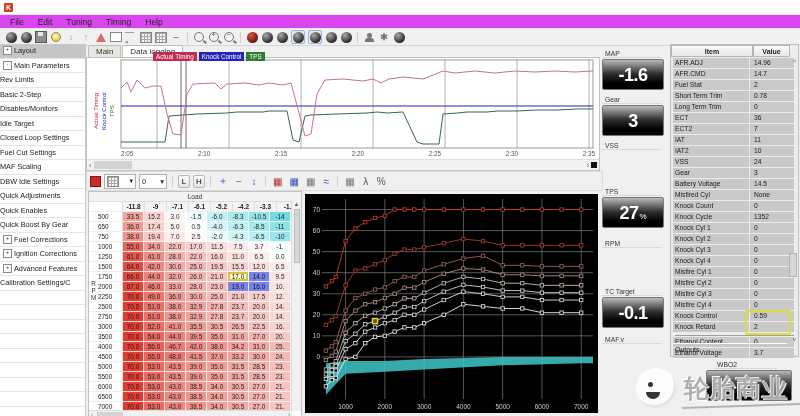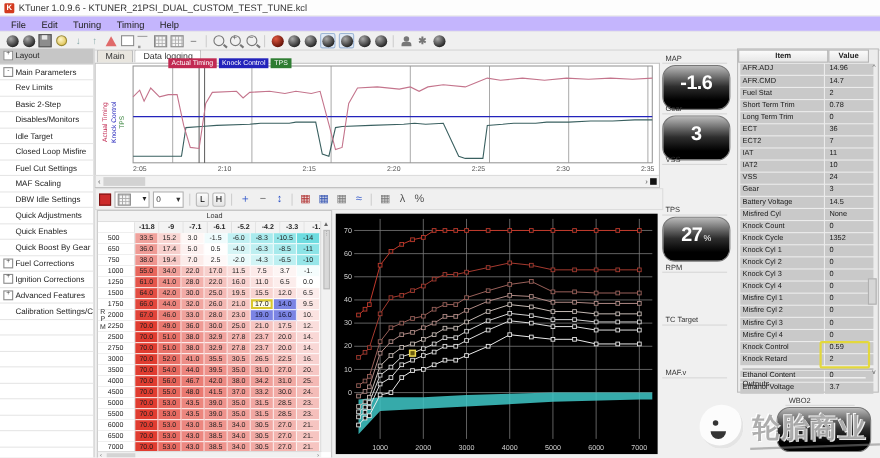--- a/index.html
+++ b/index.html
@@ -1,21 +1,21 @@
 <!DOCTYPE html>
 <html><head>
 <meta charset="utf-8">
 <style>
   html,body{margin:0;padding:0}
   body{width:800px;height:416px;position:relative;overflow:hidden;background:#f0f0f0;
        font-family:"Liberation Sans",sans-serif;font-size:8px;color:#222;-webkit-font-smoothing:antialiased}
   
   .titlebar{height:14px;background:#fdfdfd;display:flex;align-items:center;gap:4px;padding-left:4px;border-bottom:1px solid #e3e3e3;font-size:8.5px;color:#333}
   .app-ico{width:9px;height:9px;background:#d33a1f;color:#fff;font-size:7px;font-weight:bold;display:flex;align-items:center;justify-content:center;border-radius:1px}
-  .menubar{height:13px;background:#c4b5fd;display:flex;align-items:center;gap:2px;padding-left:4px;border-bottom:1px solid #e8e8e8}
+  .menubar{height:13px;background:#d946ef;display:flex;align-items:center;gap:2px;padding-left:4px;border-bottom:1px solid #e8e8e8}
   .menu-item{padding:1px 6px;font-size:8.5px;color:#222}
   .toolbar{height:16px;background:#f0f0f0;display:flex;align-items:center;gap:3px;padding-left:5px;border-bottom:1px solid #d6d6d6}
   .tb-sep{width:1px;height:11px;background:#cfcfcf;margin:0 2px}
   .ic{width:12px;height:12px;display:flex;align-items:center;justify-content:center;font-size:9px;color:#555}
   .sph{width:11px;height:11px;border-radius:50%;background:radial-gradient(circle at 35% 30%,#a9a9a9,#1e1e1e 78%)}
   .sph-red{background:radial-gradient(circle at 35% 30%,#e0573f,#5d0f06 78%)}
   .pressed{border:1px solid #9db6d6;background:#dfe9f5;border-radius:2px}
   .disk{width:10px;height:10px;background:#8d8d8d;border:1px solid #555;position:relative}
   .disk:after{content:"";position:absolute;left:2px;top:0;width:5px;height:4px;background:#e7e7e7}
   .bulb{width:8px;height:8px;border-radius:50%;background:radial-gradient(circle at 40% 35%,#fff6c8,#d8b73a);border:1px solid #9a8a34}
@@ -27,21 +27,21 @@
   .person{width:5px;height:5px;border-radius:50%;background:#777;position:relative;margin-bottom:4px}
   .person:after{content:"";position:absolute;top:5px;left:-2px;width:9px;height:4px;background:#777;border-radius:3px 3px 0 0}
   .grid-ic{width:10px;height:9px;border:1px solid #888;background:
      linear-gradient(#aaa 1px,transparent 1px) 0 3px/10px 3px,
      linear-gradient(90deg,#aaa 1px,transparent 1px) 3px 0/3px 9px,#f5f5f5}
   
   #sidebar{position:absolute;left:0;top:44px;width:85px;bottom:0;background:#fff;border-right:1px solid #c6c6c6}
   .side-row{height:13.5px;border-bottom:1px solid #e6e6e6;display:flex;align-items:center;font-size:7.3px;padding-left:3px;white-space:nowrap;overflow:hidden;color:#222}
   .side-row.sel{background:#c6c6c6}
   .exp{width:7px;height:7px;border:1px solid #8a8a8a;background:#fff;font-size:6px;line-height:5px;text-align:center;margin-right:2px;flex:0 0 auto;color:#444}
-  .lvl1{padding-left:14px}
+  .lvl1{padding-left:0}
   
   #tabs{position:absolute;left:88px;top:44px;height:13px;display:flex;align-items:center}
   .tab{padding:1px 7px;font-size:8px;border:1px solid #bdbdbd;border-bottom:none;background:#e9e6df;color:#333;border-radius:2px 2px 0 0;margin-right:1px}
   .tab.active{background:#fff;font-weight:normal}
   #graph-panel{position:absolute;left:86px;top:57px;width:512px;height:112px;background:#fff;border:1px solid #c2c2c2}
   .chip{display:inline-block;color:#fff;font-size:6.3px;padding:1px 3px;margin-right:2px}
   #legend{position:absolute;left:66px;top:-6px;z-index:3;white-space:nowrap}
   #readout{position:absolute;left:8px;top:3px;z-index:3;font-size:7.2px;font-weight:bold;color:#151530;text-align:right;width:130px;line-height:8.5px}
   .ylab{position:absolute;writing-mode:vertical-rl;transform:rotate(180deg);font-size:6px;top:18px;height:70px;text-align:center}
   .xticks{position:absolute;left:34px;right:4px;top:92px;display:flex;justify-content:space-between;font-size:6.3px;color:#555}
@@ -65,21 +65,21 @@
   .vscroll{position:absolute;right:0;top:9px;bottom:6px;width:9px;background:#f1f1f1;border-left:1px solid #ddd;font-size:6px;color:#666;text-align:center}
   .vthumb{margin:2px 1.5px;height:52px;background:#d8d8d8;border:1px solid #bbb;font-size:5px;line-height:7px;color:#888}
   .hscroll{position:absolute;left:0;right:9px;bottom:0;height:6px;background:#f1f1f1;border-top:1px solid #ddd;display:flex;align-items:center;font-size:5.5px;color:#666}
   .hthumb{width:26px;height:4px;background:#d4d4d4;margin-left:4px}
   #rpmlab{position:absolute;left:0;top:88px;width:9px;font-size:6.3px;color:#333;text-align:center;line-height:7px}
   
   #chart{position:absolute;left:305px;top:194px;width:293px;height:219px;background:#f0f0f0}
   
   .gauge{position:absolute;left:602px;width:64px}
   .glabel{font-size:6.8px;color:#333;padding-left:3px;border-bottom:1px solid #d8d8d8;width:56px;margin-bottom:1px}
-  .gbox{width:62px;height:41px;border:1px solid #777;border-radius:12px;background:linear-gradient(#b9b9b9,#2e2e2e 48%,#000 80%);color:#fff;display:flex;align-items:baseline;justify-content:center;padding-top:7px;box-sizing:border-box}
+  .gbox{width:62px;height:31px;border:1px solid #777;border-radius:2px;background:linear-gradient(#b9b9b9,#2e2e2e 48%,#000 80%);color:#fff;display:flex;align-items:baseline;justify-content:center;padding-top:7px;box-sizing:border-box}
   .gval{font-size:18px;font-weight:bold;line-height:16px;letter-spacing:-.5px}
   .gunit{font-size:8px;margin-left:1px}
   
   #monitor{position:absolute;left:670px;top:44px;width:129px;height:313px;background:#ececec;border:1px solid #bdbdbd;box-sizing:border-box}
   .mhdr{display:flex;height:12px}
   .mhcell{background:linear-gradient(#fbfbfb,#e7e7e7);border:1px solid #b5b5b5;font-size:7px;font-weight:bold;display:flex;align-items:center;justify-content:center;box-sizing:border-box}
   .mrow{display:flex;height:10px;margin-top:1px;padding-left:2px}
   .mitem{width:74px;background:#c9c9c9;font-size:6.7px;line-height:10px;padding-left:2px;color:#1a1a1a;white-space:nowrap;overflow:hidden}
   .mval{width:40px;background:#c9c9c9;font-size:6.7px;line-height:10px;padding-left:4px;margin-left:1px;color:#1a1a1a}
   .mspacer{height:3px;border-bottom:1px solid #9f9f9f;margin:0 4px}
@@ -97,21 +97,20 @@
   .wm-face:before{content:"";position:absolute;left:12px;top:14px;width:5px;height:5px;border-radius:50%;background:#2a2a2a}
   .wm-face:after{content:"";position:absolute;left:10px;top:24px;width:14px;height:7px;border-radius:0 0 10px 10px;background:#2a2a2a}
   .wm-text{position:absolute;left:72px;top:10px;font-size:25px;font-weight:bold;color:rgba(125,125,125,.62);text-shadow:1px 1px 0 rgba(255,255,255,.9),-1px -1px 0 rgba(255,255,255,.9);letter-spacing:1px;white-space:nowrap}
   .wm-line{position:absolute;left:70px;top:43px;width:118px;height:2px;background:rgba(130,130,130,.55);transform:rotate(-2deg)}
 </style>
 </head>
 <body>
 
 <div class="titlebar">
   <span class="app-ico">K</span>
-  <span>KTuner 1.0.9.6 - KTUNER_21PSI_DUAL_CUSTOM_TEST_TUNE.kcl</span>
 </div>
 <div class="menubar" id="menubar">
     <span class="menu-item">File</span>
     <span class="menu-item">Edit</span>
     <span class="menu-item">Tuning</span>
     <span class="menu-item">Timing</span>
     <span class="menu-item">Help</span>
   </div>
 <div class="toolbar" id="maintoolbar">
     <span class="ic">
@@ -213,21 +212,21 @@
     <div class="side-row lvl1">
       <span>Basic 2-Step</span>
     </div>
     <div class="side-row lvl1">
       <span>Disables/Monitors</span>
     </div>
     <div class="side-row lvl1">
       <span>Idle Target</span>
     </div>
     <div class="side-row lvl1">
-      <span>Closed Loop Misfire</span>
+      <span>Closed Loop Settings</span>
     </div>
     <div class="side-row lvl1">
       <span>Fuel Cut Settings</span>
     </div>
     <div class="side-row lvl1">
       <span>MAF Scaling</span>
     </div>
     <div class="side-row lvl1">
       <span>DBW Idle Settings</span>
     </div>
@@ -811,20 +810,23 @@
       <div class="gbox">
         <span class="gval">27</span>
         <span class="gunit">%</span>
       </div>
     </div>
     <div class="gauge" style="top: 240px;">
       <div class="glabel">RPM</div>
     </div>
     <div class="gauge" style="top: 288px;">
       <div class="glabel">TC Target</div>
+      <div class="gbox">
+        <span class="gval">-0.1</span>
+      </div>
     </div>
     <div class="gauge" style="top: 336px;">
       <div class="glabel">MAF.v</div>
     </div>
   </div>
 
 <div id="monitor">
   <div class="mhdr">
     <div class="mhcell" style="width:82px">Item</div>
     <div class="mhcell" style="width:37px">Value</div>

